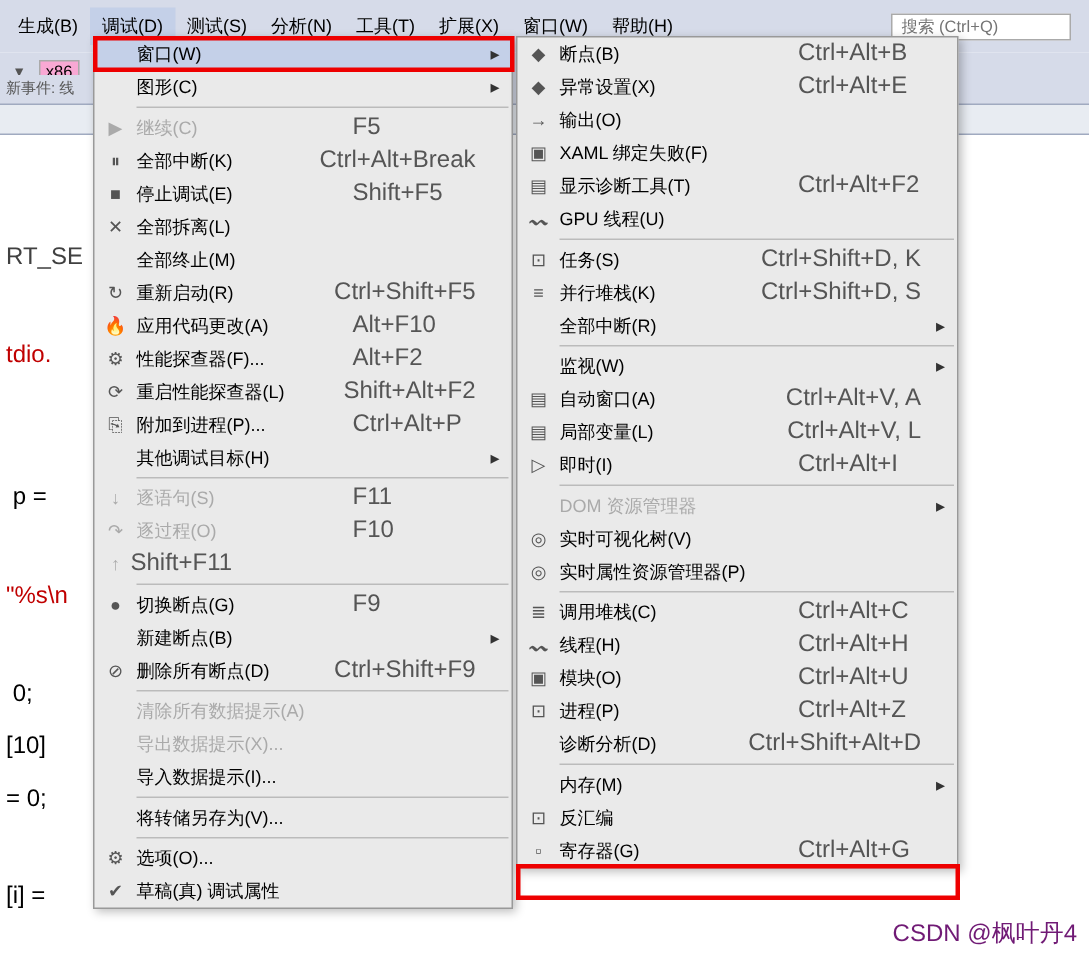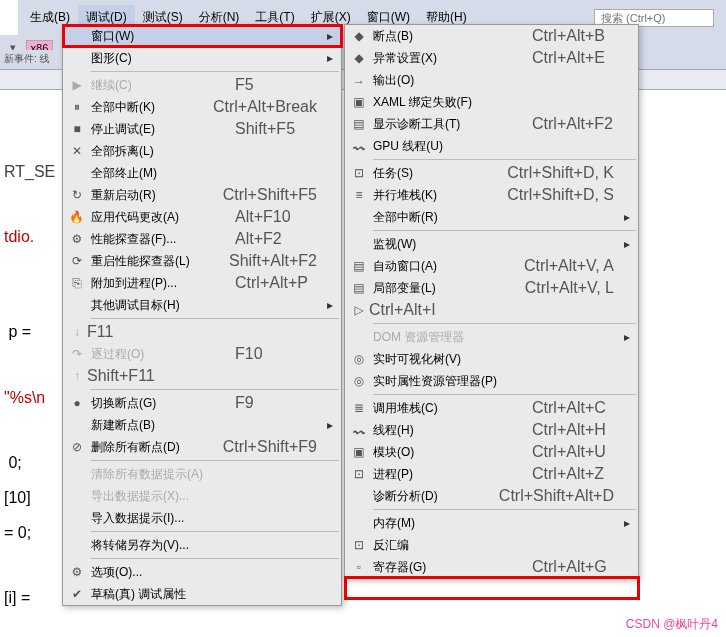--- a/index.html
+++ b/index.html
@@ -1,18 +1,18 @@
 <!DOCTYPE html>
 <html><head>
   <meta charset="utf-8">
   <style>
     * { margin: 0; padding: 0; box-sizing: border-box; font-family: "Microsoft YaHei", "Segoe UI", sans-serif; }
     body { width: 726px; height: 637px; background: #fff; font-size: 12px; overflow: hidden; position: relative; }
     
-    .menubar { display: flex; background: #d6dbe9; height: 35px; align-items: center; padding: 0 4px; margin-left: 18px; }
+    .menubar { display: flex; background: #d6dbe9; height: 35px; align-items: center; padding: 0 4px; }
     .menubar-item { padding: 4px 8px; cursor: pointer; }
     .search-box { margin-left: auto; margin-right: 8px; background: #fff; border: 1px solid #aaa; padding: 2px 6px; font-size: 11px; color: #666; width: 120px; }
     
     .toolbar { display: flex; background: #d6dbe9; height: 26px; align-items: center; padding: 0 4px; gap: 4px; border-bottom: 1px solid #a0aac0; }
     .toolbar-item { padding: 2px 6px; font-size: 11px; color: #555; }
     .toolbar-dropdown { border: 1px solid #aaa; background: #f9a8d4; padding: 1px 4px; font-size: 11px; }
     
     .editor-bg { position: absolute; top: 50px; left: 0; width: 65px; height: 600px; background: #fff; padding: 4px; font-family: Consolas, monospace; font-size: 16px; line-height: 2.2; overflow: hidden; }
     .code-line { white-space: pre; }
     .c-red { color: #c00000; }
@@ -31,21 +31,21 @@
     .menu-sep { height: 1px; background: #bbb; margin: 2px 2px 2px 28px; }
     .menu-disabled .menu-label, .menu-disabled .menu-icon { color: #aaa; }
     
     #menu1 { top: 24px; left: 62px; width: 280px; }
     #menu2 { top: 24px; left: 344px; width: 295px; }
     
     .highlight-red { position: absolute; border: 3px solid #e00; pointer-events: none; }
     #hl1 { top: 24px; left: 62px; width: 281px; height: 24px; }
     #hl2 { top: 576px; left: 344px; width: 296px; height: 24px; }
     
-    .watermark { position: absolute; bottom: 4px; right: 8px; font-size: 12px; color: #ec4899; margin-left: 24px; }
+    .watermark { position: absolute; bottom: 4px; right: 8px; font-size: 16px; color: #701a75; margin-left: 24px; }
   </style>
 </head>
 <body>
 
 <div class="menubar">
   <span class="menubar-item">生成(B)</span>
   <span class="menubar-item" style="background:#c4d0e8">调试(D)</span>
   <span class="menubar-item">测试(S)</span>
   <span class="menubar-item">分析(N)</span>
   <span class="menubar-item">工具(T)</span>
@@ -152,20 +152,21 @@
     </div>
     <div class="menu-col">
       <span class="menu-icon"></span>
       <span class="menu-label">其他调试目标(H)</span>
       <span class="menu-shortcut"></span>
       <span class="menu-arrow">▸</span>
     </div>
     <div class="menu-sep"></div>
     <div class="menu-col menu-disabled">
       <span class="menu-icon">↓</span>
+      <span class="menu-label">逐语句(S)</span>
       <span class="menu-shortcut">F11</span>
       <span class="menu-arrow"></span>
     </div>
     <div class="menu-col menu-disabled">
       <span class="menu-icon">↷</span>
       <span class="menu-label">逐过程(O)</span>
       <span class="menu-shortcut">F10</span>
       <span class="menu-arrow"></span>
     </div>
     <div class="menu-col menu-disabled">
@@ -302,20 +303,21 @@
       <span class="menu-arrow"></span>
     </div>
     <div class="menu-col">
       <span class="menu-icon">▤</span>
       <span class="menu-label">局部变量(L)</span>
       <span class="menu-shortcut">Ctrl+Alt+V, L</span>
       <span class="menu-arrow"></span>
     </div>
     <div class="menu-col">
       <span class="menu-icon">▷</span>
+      <span class="menu-label">即时(I)</span>
       <span class="menu-shortcut">Ctrl+Alt+I</span>
       <span class="menu-arrow"></span>
     </div>
     <div class="menu-sep"></div>
     <div class="menu-col menu-disabled">
       <span class="menu-icon"></span>
       <span class="menu-label">DOM 资源管理器</span>
       <span class="menu-shortcut"></span>
       <span class="menu-arrow">▸</span>
     </div>

